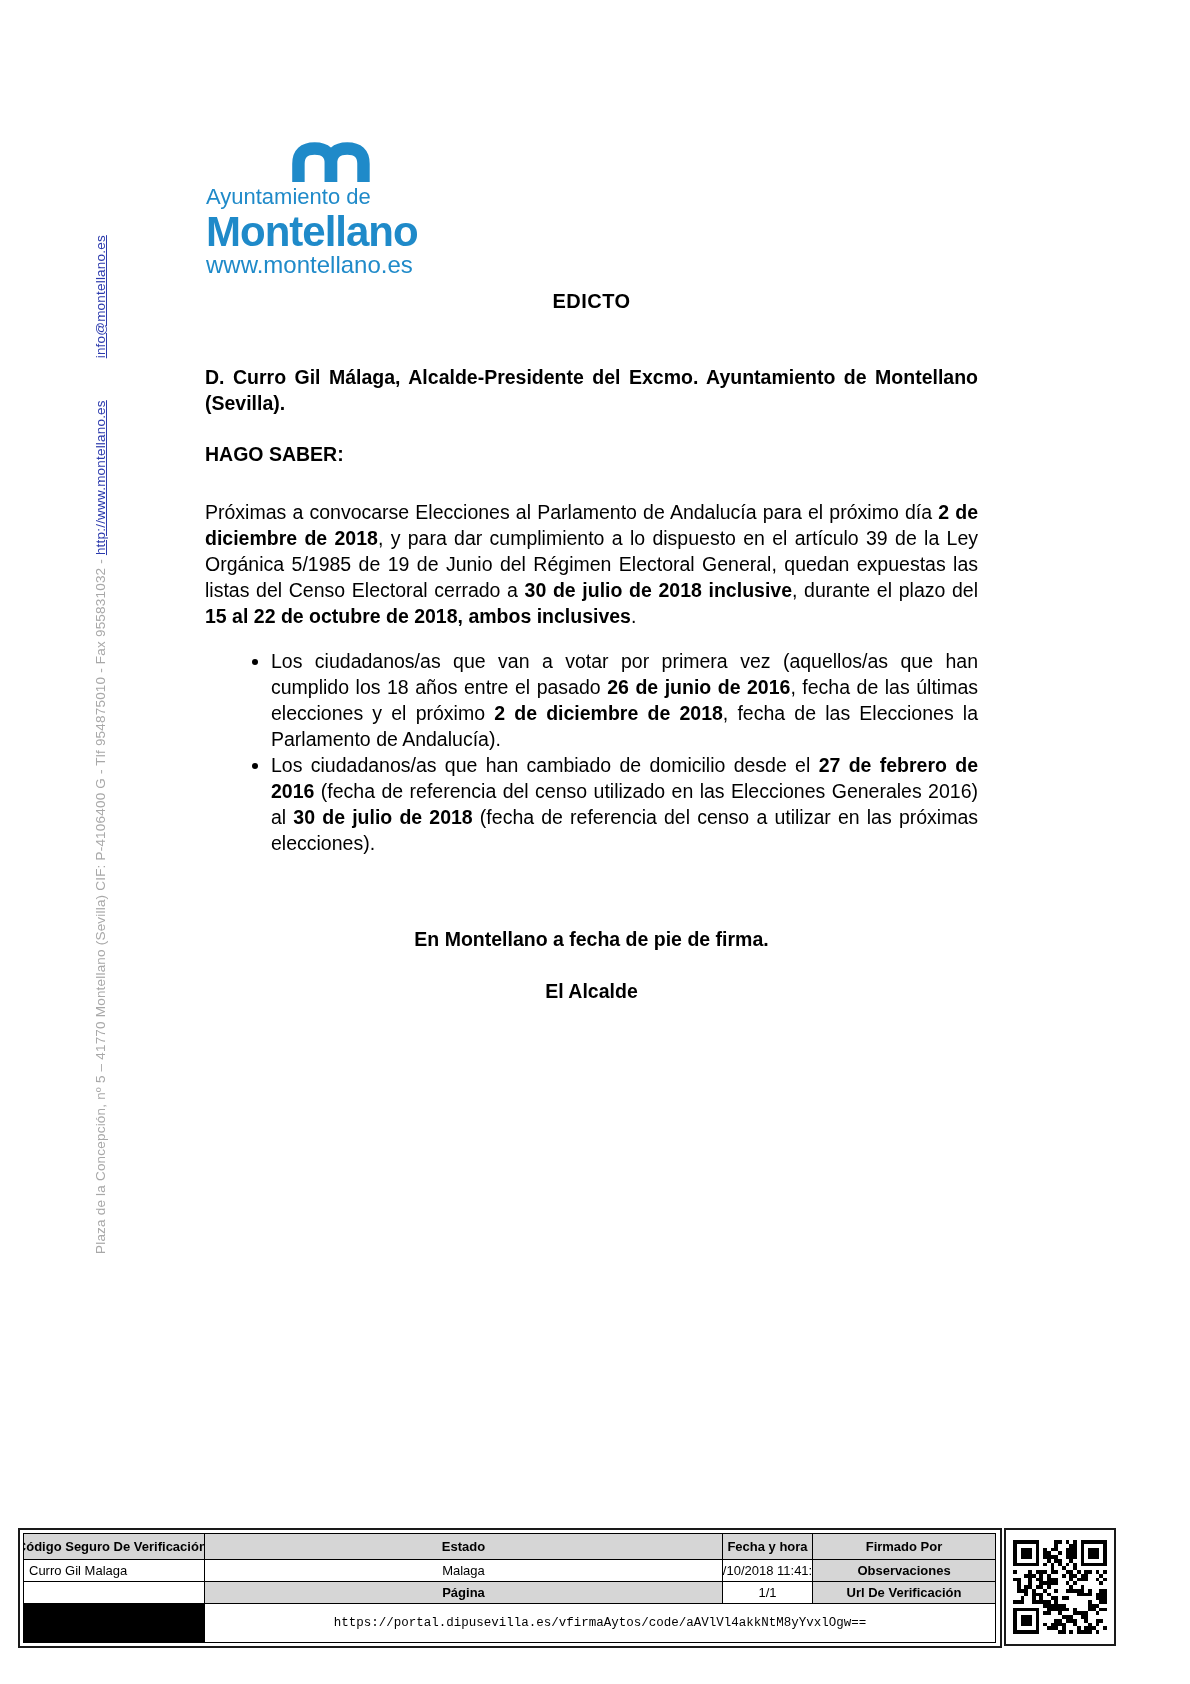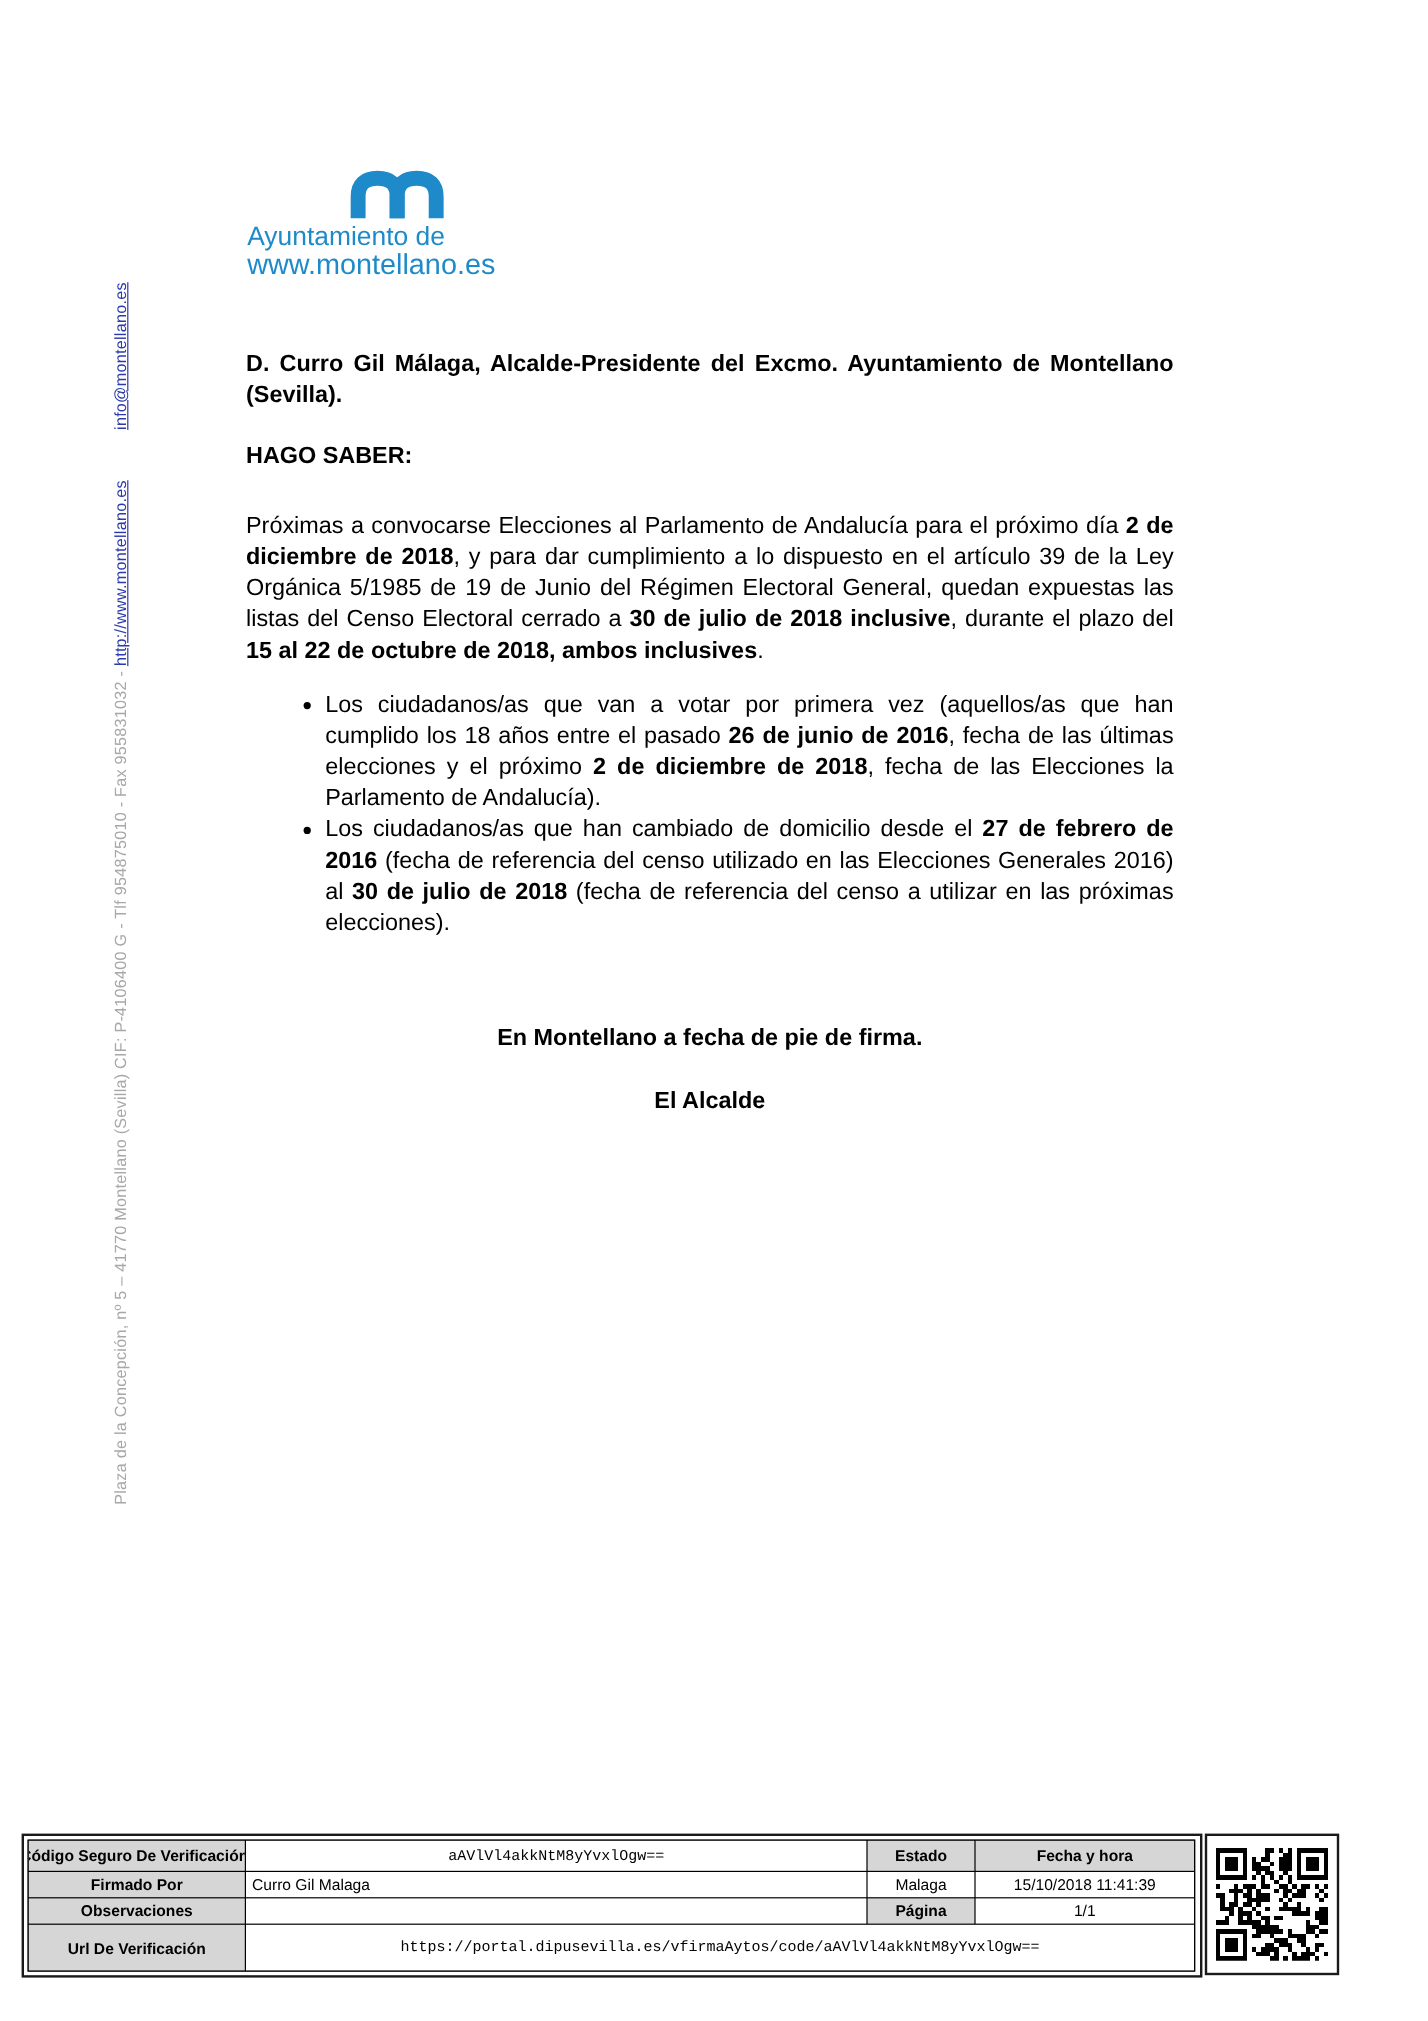--- a/index.html
+++ b/index.html
@@ -72,39 +72,40 @@
   <span class="gap"></span>
   <a href="#">info@montellano.es</a>
 </div>
 
 <div class="logo">
   <svg class="mark" viewBox="0 0 92 46" width="88" height="44" aria-hidden="true">
     <path d="M13 46 V27 Q13 11 30 11 Q47 11 47 27 V46" fill="none" stroke-width="13" stroke="#1f8ac9"></path>
     <path d="M47 46 V27 Q47 11 64 11 Q81 11 81 27 V46" fill="none" stroke-width="13" stroke="#1f8ac9"></path>
   </svg>
   <div class="org">Ayuntamiento de</div>
+  <div class="name">Montellano</div>
   <div class="web">www.montellano.es</div>
 </div>
 
 <div class="doc">
+  <h1>EDICTO</h1>
   <p class="addressee">D. Curro Gil Málaga, Alcalde-Presidente del Excmo. Ayuntamiento de Montellano (Sevilla).</p>
   <p class="hago">HAGO SABER:</p>
   <p class="p1"><span>Próximas a convocarse Elecciones al Parlamento de Andalucía para el próximo día </span><span style="font-weight: bold;">2 de diciembre de 2018</span><span>, y para dar cumplimiento a lo dispuesto en el artículo 39 de la Ley Orgánica 5/1985 de 19 de Junio del Régimen Electoral General, quedan expuestas las listas del Censo Electoral cerrado a </span><span style="font-weight: bold;">30 de julio de 2018 inclusive</span><span>, durante el plazo del </span><span style="font-weight: bold;">15 al 22 de octubre de 2018, ambos inclusives</span><span>.</span></p>
   <ul>
     <li><span>Los ciudadanos/as que van a votar por primera vez (aquellos/as que han cumplido los 18 años entre el pasado </span><span style="font-weight: bold;">26 de junio de 2016</span><span>, fecha de las últimas elecciones y el próximo </span><span style="font-weight: bold;">2 de diciembre de 2018</span><span>, fecha de las Elecciones la Parlamento de Andalucía).</span></li>
     <li><span>Los ciudadanos/as que han cambiado de domicilio desde el </span><span style="font-weight: bold;">27 de febrero de 2016</span><span> (fecha de referencia del censo utilizado en las Elecciones Generales 2016) al </span><span style="font-weight: bold;">30 de julio de 2018</span><span> (fecha de referencia del censo a utilizar en las próximas elecciones).</span></li>
   </ul>
   <p class="center-bold place">En Montellano a fecha de pie de firma.</p>
   <p class="center-bold role">El Alcalde</p>
 </div>
 
 <div class="vframe">
   <div class="vgrid">
     <div class="cell lbl">Código Seguro De Verificación:</div>
-    <div class="cell mono">aAVlVl4akkNtM8yYvxlOgw==</div>
     <div class="cell lbl">Estado</div>
     <div class="cell lbl">Fecha y hora</div>
 
     <div class="cell lbl">Firmado Por</div>
     <div class="cell left">Curro Gil Malaga</div>
     <div class="cell">Malaga</div>
     <div class="cell">15/10/2018 11:41:39</div>
 
     <div class="cell lbl">Observaciones</div>
     <div class="cell left"></div>

